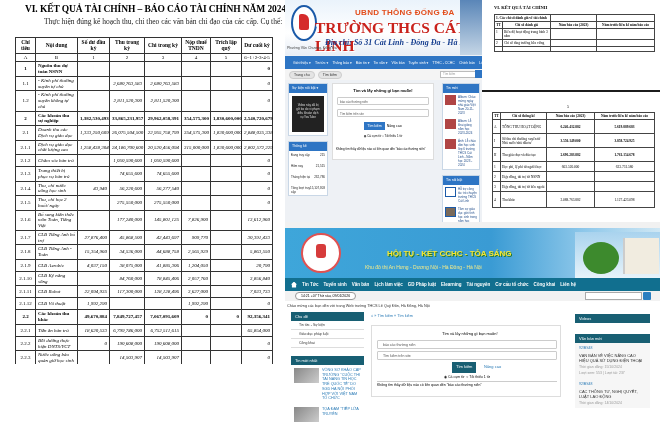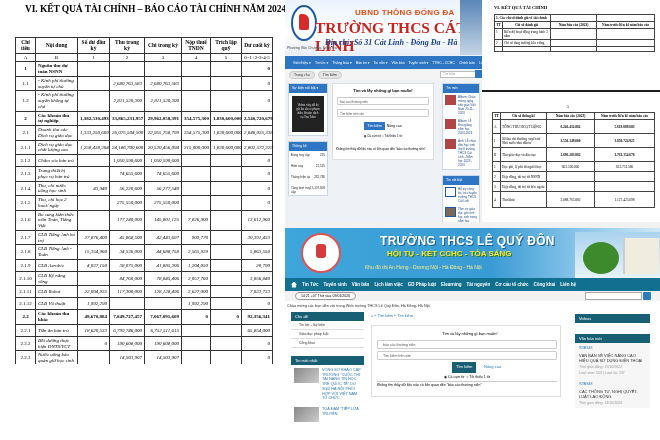--- a/index.html
+++ b/index.html
@@ -99,20 +99,21 @@
 #site2 .rcol .item{padding:3px 4px;background:#f6f6f6;font-size:4px;line-height:1.3}
 #site2 .rcol .code{color:#2b7bb6;font-size:3.5px}
 #site2 .rcol .ttl{color:#333;font-size:4px;margin-top:2px}
 #site2 .rcol .meta{color:#999;font-size:3.5px;margin-top:2px}
 </style>
 </head>
 <body>
 
 <div id="doc1" class="abs">
   <div class="title">VI. KẾT QUẢ TÀI CHÍNH – BÁO CÁO TÀI CHÍNH NĂM 2024</div>
+  <div class="sub">Thực hiện đúng kế hoạch thu, chi theo các văn bản chỉ đạo của các cấp. Cụ thể:</div>
   <table>
     <colgroup>
         <col style="width:20px">
         <col style="width:42px">
         <col style="width:32px">
         <col style="width:35px">
         <col style="width:37px">
         <col style="width:29px">
         <col style="width:31px">
         <col style="width:31px">
@@ -586,21 +587,20 @@
           <td class="vn">1.127.423.098</td>
         </tr>
       </tbody>
   </table>
 </div>
 
 <div id="site2" class="abs">
   <div class="topstrip"></div>
   <div class="banner"></div>
   <div class="logo"></div>
-  <div class="school">TRƯỜNG THCS LÊ QUÝ ĐÔN</div>
   <div class="slogan">HỘI TỤ - KẾT CCHC - TỎA SÁNG</div>
   <div class="place">Khu đô thị An Hưng - Dương Nội - Hà Đông - Hà Nội</div>
   <div class="trees">
       <div class="tree"></div>
       <div class="building"></div>
     </div>
   <div class="nav" id="s2-nav">
     <div class="home"></div>
   <span>Tin Tức</span>
       <span>Tuyển sinh</span>

